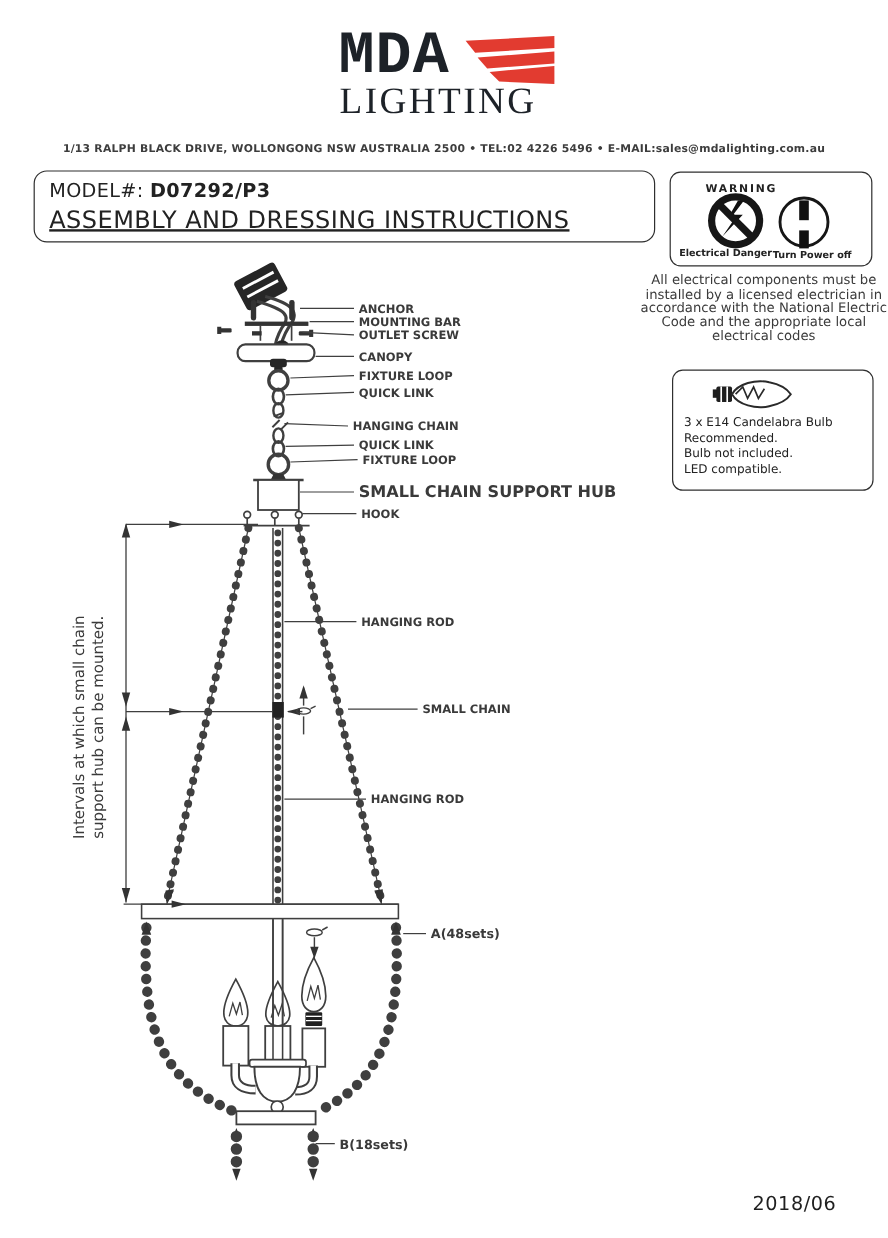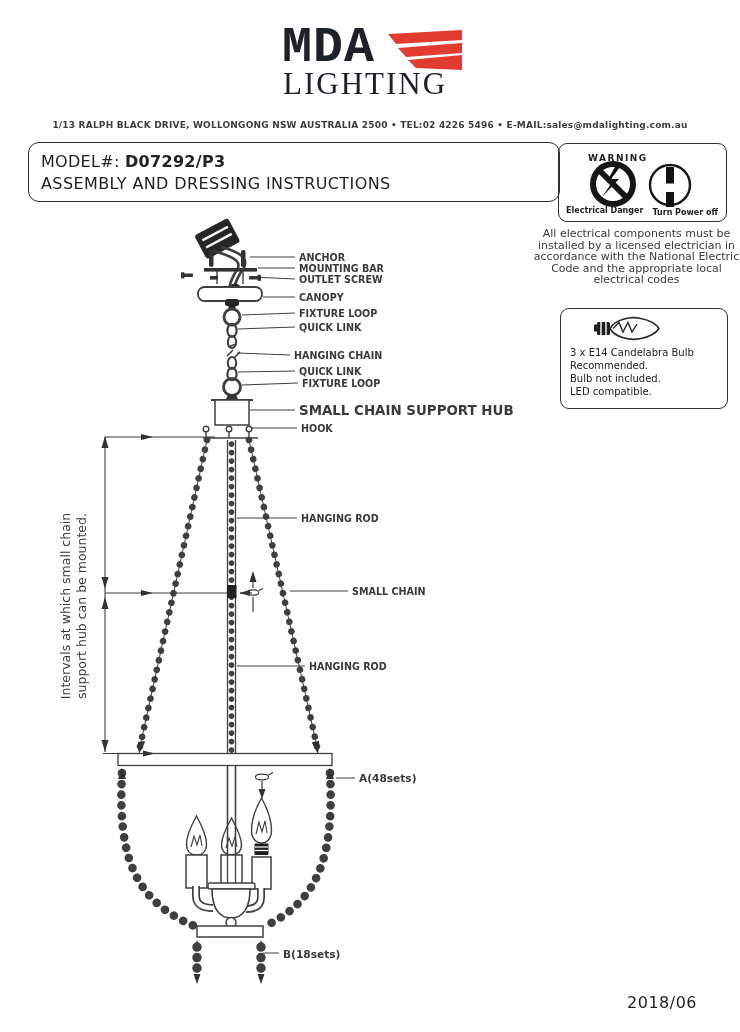--- a/index.html
+++ b/index.html
@@ -11,30 +11,30 @@
   .logo-mda{left:282px;top:24px;font-family:Liberation Mono, monospace;font-weight:700;
             font-size:50px;letter-spacing:1px;color:#1d2228;line-height:48px;}
   .logo-lighting{left:283px;top:66px;font-family:"Liberation Serif",serif;font-weight:400;
             font-size:31px;letter-spacing:2px;color:#1d2228;}
   .logo-flag{left:384px;top:30px;width:80px;height:42px;}
   .address{left:0;top:120px;width:740px;text-align:center;font-size:9px;font-weight:700;
            color:#3d3d3d;letter-spacing:0.2px;}
 
   
   .model-box{left:28px;top:142px;width:500px;height:58px;border:1.7px solid #2f2f2f;
-             border-radius:11px;padding:0 18px 0 12px;display:flex;flex-direction:column;justify-content:center;}
+             border-radius:11px;padding:0 4px 0 12px;display:flex;flex-direction:column;justify-content:center;}
   .model-line{font-size:16px;color:#222;letter-spacing:0.3px;}
   .model-number{font-weight:700;}
-  .model-sub{font-size:16px;color:#222;letter-spacing:0.4px;margin-top:3px;}
+  .model-sub{font-size:20px;color:#222;letter-spacing:0.4px;margin-top:3px;text-decoration:underline;}
 
   .warning-box{left:558px;top:143px;width:167px;height:77px;border:1.6px solid #2f2f2f;border-radius:9px;}
   .warning-title{left:588px;top:153px;font-size:9px;font-weight:700;letter-spacing:1.5px;color:#222;}
   .icon-label{font-size:8px;font-weight:700;color:#222;white-space:nowrap;}
   .lab-danger{left:566px;top:206px;width:65px;text-align:center;}
-  .lab-power{left:644px;top:208px;width:74px;text-align:right;}
+  .lab-power{left:644px;top:208px;width:74px;text-align:left;}
 
   .elec-note{left:533px;top:228px;width:207px;text-align:center;font-size:11px;
              line-height:11.6px;color:#3a3a3a;}
 
   .bulb-box{left:560px;top:308px;width:166px;height:99px;border:1.6px solid #2f2f2f;border-radius:9px;}
   .bulb-text{left:570px;top:346px;font-size:10px;line-height:13px;color:#222;}
 
   
   .side-note{left:-90px;top:589px;width:330px;height:34px;transform:rotate(-90deg);
              text-align:center;font-size:12.5px;line-height:16px;color:#3a3a3a;white-space:pre-line;}

